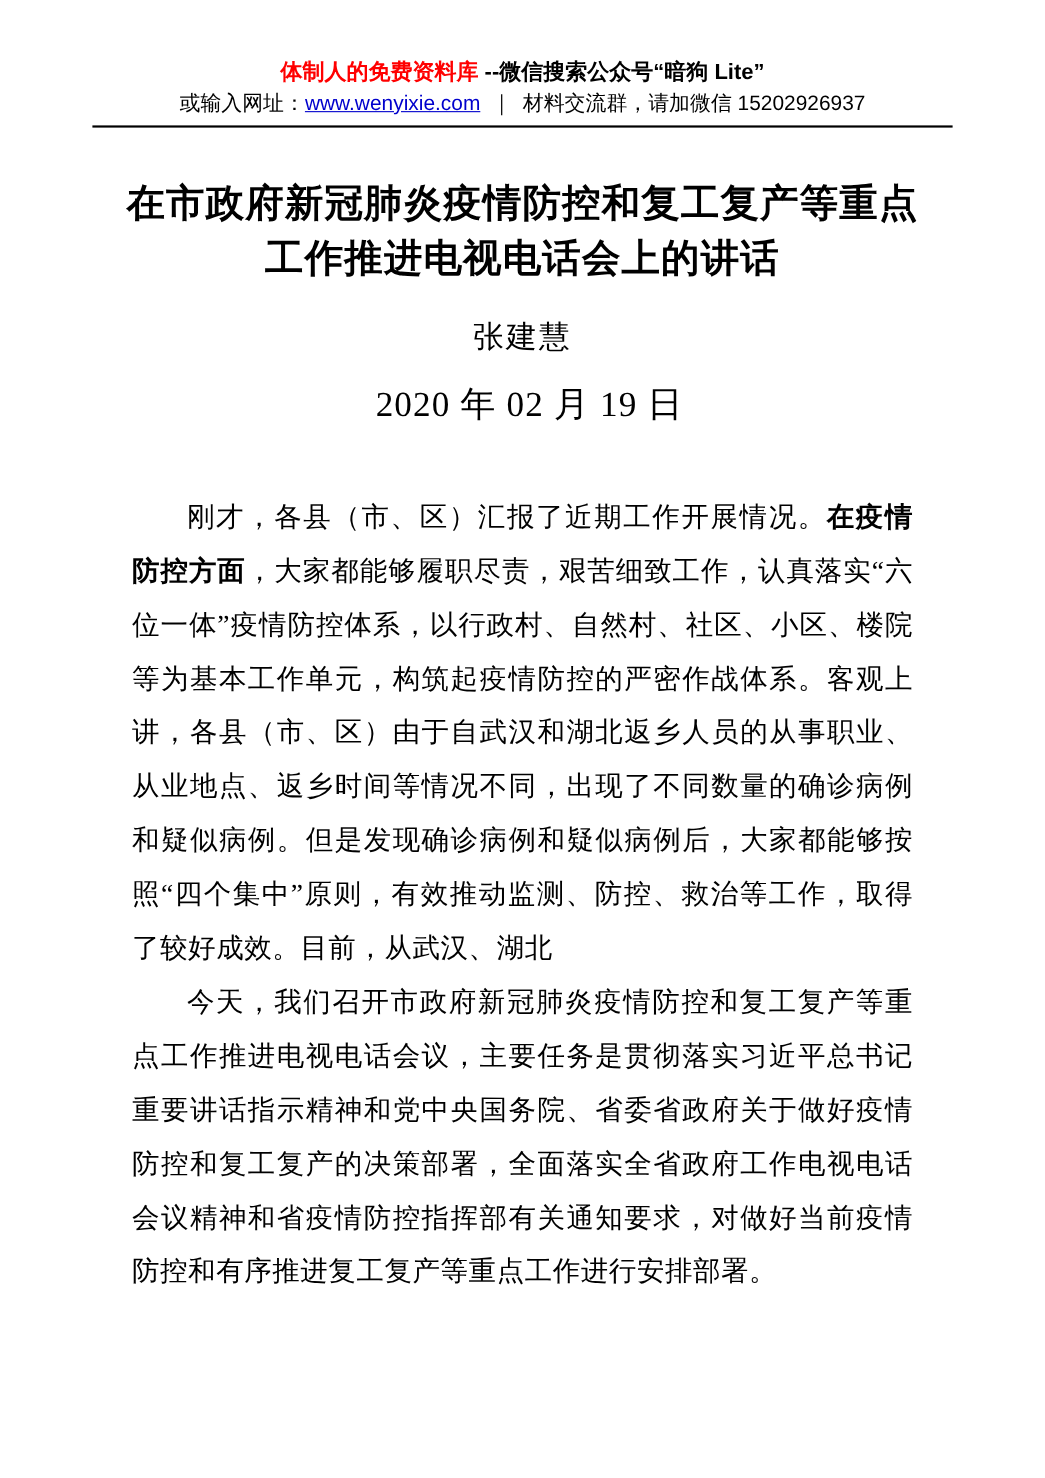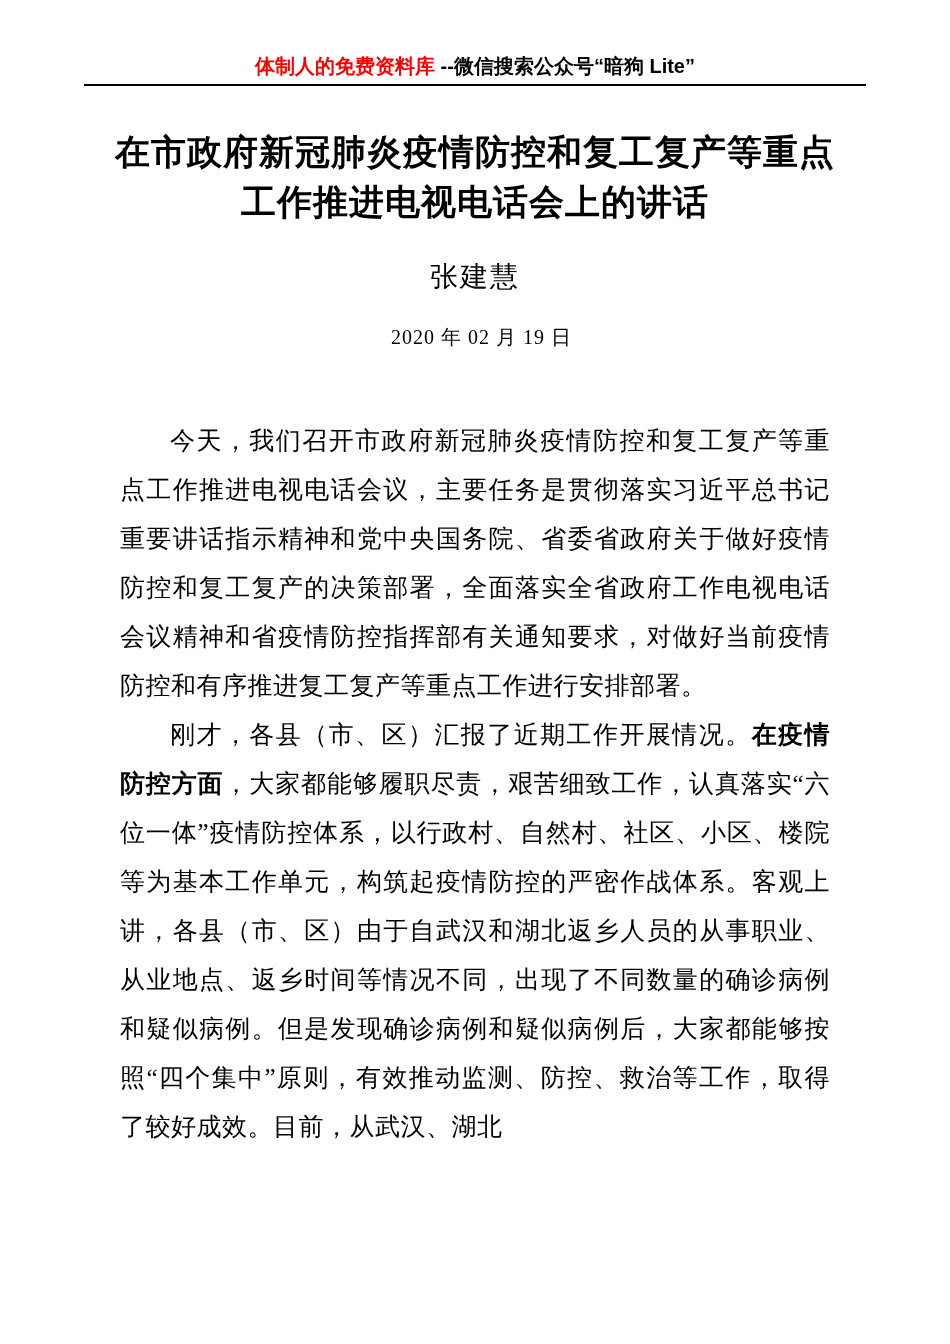--- a/index.html
+++ b/index.html
@@ -70,37 +70,37 @@
     width: 782px;
     margin: 4px auto 0 auto;
     border-bottom: 2px solid #000000;
   }
 
   
   .doc-title {
     margin: 44px auto 0 auto;
     width: 740px;
     text-align: center;
-    font-family: Liberation Mono, monospace;
+    font-family: Liberation Sans, sans-serif;
     font-weight: bold;
     font-size: 35px;
     line-height: 50px;
     letter-spacing: 1px;
   }
   .doc-author {
     margin-top: 30px;
     text-align: center;
     font-size: 28px;
     line-height: 34px;
     letter-spacing: 2px;
   }
   .doc-date {
     margin-top: 26px;
     text-align: center;
-    font-size: 20px;
+    font-size: 32px;
     line-height: 34px;
     letter-spacing: 1px;
     padding-left: 13px;
   }
 
   
   .body-area {
     margin: 62px auto 0 auto;
     width: 710px;
   }
@@ -124,27 +124,33 @@
 </style>
 </head>
 <body>
 
 <div class="page">
 
   <div class="banner">
     <div class="banner-line1">
       <span class="red">体制人的免费资料库</span><span class="black"> --微信搜索公众号“暗狗 Lite”</span>
     </div>
+    <div class="banner-line2">
+      <span class="label">或输入网址：</span>
+      <span class="banner-url">www.wenyixie.com</span>
+      <span class="banner-sep">｜</span>
+      <span class="label">材料交流群，请加微信 15202926937</span>
+    </div>
   </div>
   <div class="banner-rule"></div>
 
   <div class="doc-title">在市政府新冠肺炎疫情防控和复工复产等重点工作推进电视电话会上的讲话</div>
   <div class="doc-author">张建慧</div>
   <div class="doc-date">2020 年 02 月 19 日</div>
 
   <div class="body-area">
     <div id="paras">
+        <p class="para"><span>刚才，各县（市、区）汇报了近期工作开展情况。</span><b>在疫情防控方面</b><span>，大家都能够履职尽责，艰苦细致工作，认真落实“六位一体”疫情防控体系，以行政村、自然村、社区、小区、楼院等为基本工作单元，构筑起疫情防控的严密作战体系。客观上讲，各县（市、区）由于自武汉和湖北返乡人员的从事职业、从业地点、返乡时间等情况不同，出现了不同数量的确诊病例和疑似病例。但是发现确诊病例和疑似病例后，大家都能够按照“四个集中”原则，有效推动监测、防控、救治等工作，取得了较好成效。目前，从武汉、湖北</span></p>
         <p class="para"><span>今天，我们召开市政府新冠肺炎疫情防控和复工复产等重点工作推进电视电话会议，主要任务是贯彻落实习近平总书记重要讲话指示精神和党中央国务院、省委省政府关于做好疫情防控和复工复产的决策部署，全面落实全省政府工作电视电话会议精神和省疫情防控指挥部有关通知要求，对做好当前疫情防控和有序推进复工复产等重点工作进行安排部署。</span></p>
-        <p class="para"><span>刚才，各县（市、区）汇报了近期工作开展情况。</span><b>在疫情防控方面</b><span>，大家都能够履职尽责，艰苦细致工作，认真落实“六位一体”疫情防控体系，以行政村、自然村、社区、小区、楼院等为基本工作单元，构筑起疫情防控的严密作战体系。客观上讲，各县（市、区）由于自武汉和湖北返乡人员的从事职业、从业地点、返乡时间等情况不同，出现了不同数量的确诊病例和疑似病例。但是发现确诊病例和疑似病例后，大家都能够按照“四个集中”原则，有效推动监测、防控、救治等工作，取得了较好成效。目前，从武汉、湖北</span></p>
       </div>
   </div>
 
 </div>
 
 </body></html>

